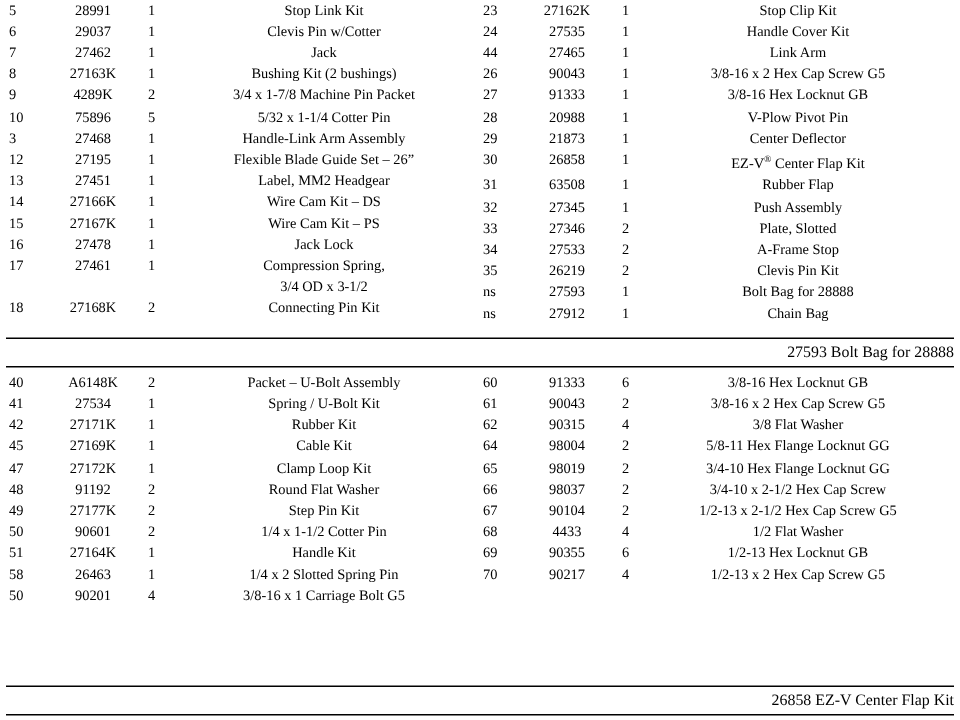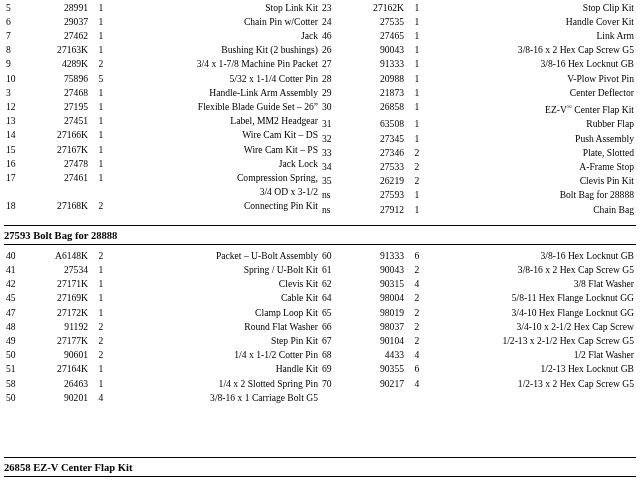--- a/index.html
+++ b/index.html
@@ -43,41 +43,41 @@
     white-space: nowrap;
     overflow: visible;
   }
   td.c-item {
     width: 26px;
     text-align: left;
     padding-left: 8px;
   }
   td.c-part {
     width: 52px;
-    text-align: right;
+    text-align: center;
     margin-top: 24px;
   }
   td.c-qty {
     width: 18px;
     text-align: center;
   }
   td.c-desc {
     width: auto;
-    text-align: right;
+    text-align: center;
     padding-left: 6px;
   }
   .sub {
     vertical-align: super;
     font-size: 6.5px;
   }
   .banner {
     border-top: 1.4px solid #000;
     border-bottom: 1.4px solid #000;
-    text-align: left;
-    font-weight: bold;
+    text-align: right;
+    font-weight: normal;
     font-size: 10.6px;
     line-height: 13px;
     padding: 2.5px 0 2.5px 0;
     margin: 3px 0 3px 0;
     width: 632px;
     box-sizing: border-box;
   }
   .banner-bottom {
     position: absolute;
     left: 4px;
@@ -100,21 +100,21 @@
           <tr>
               <td class="c-item">5</td>
               <td class="c-part">28991</td>
               <td class="c-qty">1</td>
               <td class="c-desc">Stop Link Kit</td>
             </tr>
           <tr>
               <td class="c-item">6</td>
               <td class="c-part">29037</td>
               <td class="c-qty">1</td>
-              <td class="c-desc">Chain Pin w/Cotter</td>
+              <td class="c-desc">Clevis Pin w/Cotter</td>
             </tr>
           <tr>
               <td class="c-item">7</td>
               <td class="c-part">27462</td>
               <td class="c-qty">1</td>
               <td class="c-desc">Jack</td>
             </tr>
           <tr>
               <td class="c-item">8</td>
               <td class="c-part">27163K</td>
@@ -212,21 +212,21 @@
               <td class="c-qty">1</td>
               <td class="c-desc">Stop Clip Kit</td>
             </tr>
           <tr>
               <td class="c-item">24</td>
               <td class="c-part">27535</td>
               <td class="c-qty">1</td>
               <td class="c-desc">Handle Cover Kit</td>
             </tr>
           <tr>
-              <td class="c-item">46</td>
+              <td class="c-item">44</td>
               <td class="c-part">27465</td>
               <td class="c-qty">1</td>
               <td class="c-desc">Link Arm</td>
             </tr>
           <tr>
               <td class="c-item">26</td>
               <td class="c-part">90043</td>
               <td class="c-qty">1</td>
               <td class="c-desc">3/8-16 x 2 Hex Cap Screw G5</td>
             </tr>
@@ -319,21 +319,21 @@
           <tr>
               <td class="c-item">41</td>
               <td class="c-part">27534</td>
               <td class="c-qty">1</td>
               <td class="c-desc">Spring / U-Bolt Kit</td>
             </tr>
           <tr>
               <td class="c-item">42</td>
               <td class="c-part">27171K</td>
               <td class="c-qty">1</td>
-              <td class="c-desc">Clevis Kit</td>
+              <td class="c-desc">Rubber Kit</td>
             </tr>
           <tr>
               <td class="c-item">45</td>
               <td class="c-part">27169K</td>
               <td class="c-qty">1</td>
               <td class="c-desc">Cable Kit</td>
             </tr>
           <tr>
               <td class="c-item">47</td>
               <td class="c-part">27172K</td>

